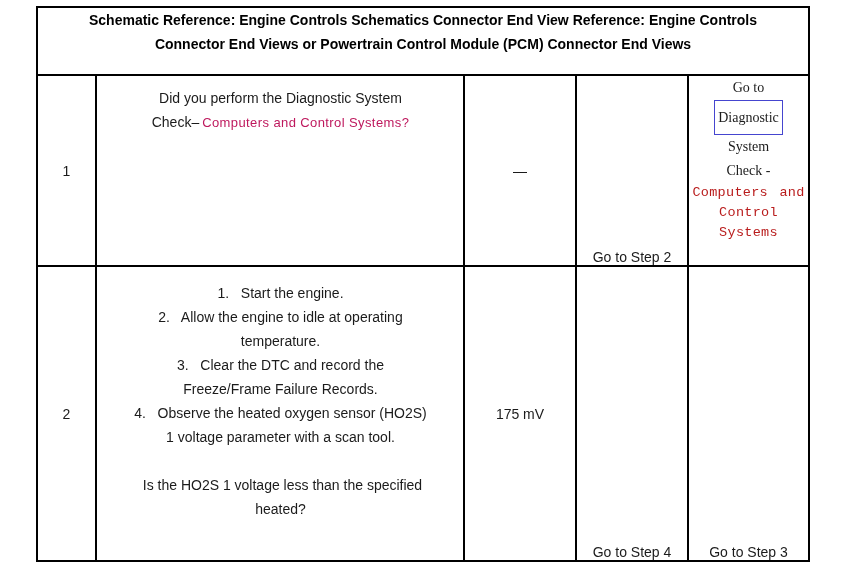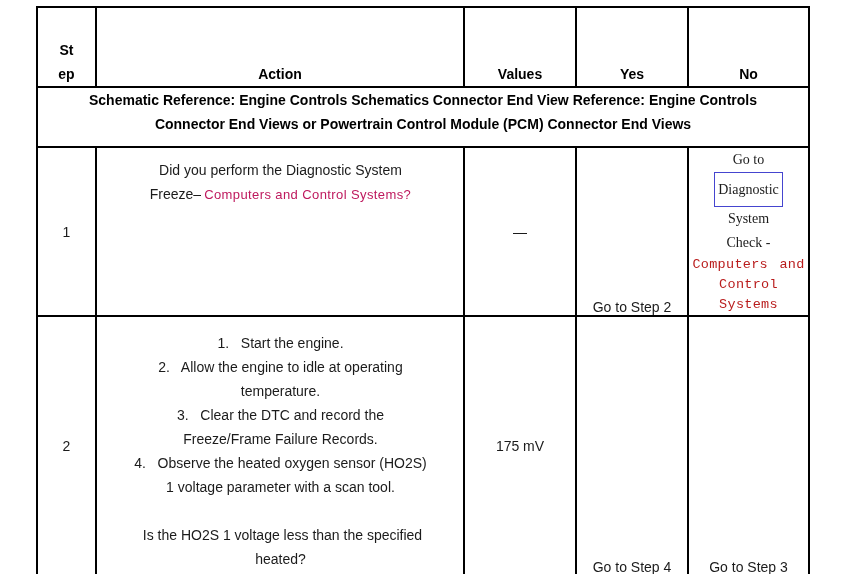--- a/index.html
+++ b/index.html
@@ -80,45 +80,35 @@
   <table class="diag">
     <colgroup>
       <col style="width:59px">
       <col style="width:368px">
       <col style="width:112px">
       <col style="width:112px">
       <col style="width:121px">
     </colgroup>
 
     <tbody>
-        <tr class="r-head">
-      <th class="col-head">
-        <div>St</div>
-        <div>ep</div>
-      </th>
-      <th class="col-head">Action</th>
-      <th class="col-head">Values</th>
-      <th class="col-head">Yes</th>
-      <th class="col-head">No</th>
-    </tr>
 
     <tr class="r-schem">
       <td class="schem-cell" colspan="5">
         <div class="schem-line">Schematic Reference: Engine Controls Schematics Connector End View Reference: Engine Controls</div>
         <div class="schem-line">Connector End Views or Powertrain Control Module (PCM) Connector End Views</div>
       </td>
     </tr>
 
     <tr class="r1">
       <td class="step-cell">
         <span>1</span>
       </td>
       <td class="action-cell p1">
         <div class="line">Did you perform the Diagnostic System</div>
-        <div class="line"><span>Freeze–</span><span class="subfont">Computers and Control Systems?</span></div>
+        <div class="line"><span>Check–</span><span class="subfont">Computers and Control Systems?</span></div>
       </td>
       <td class="values-cell">
         <span>—</span>
       </td>
       <td class="goto-cell">
         <span>Go to Step 2</span>
       </td>
       <td class="no-cell-top">
         <div class="no-line">Go to</div>
         <div class="no-line"><span class="link-box">Diagnostic</span></div>

